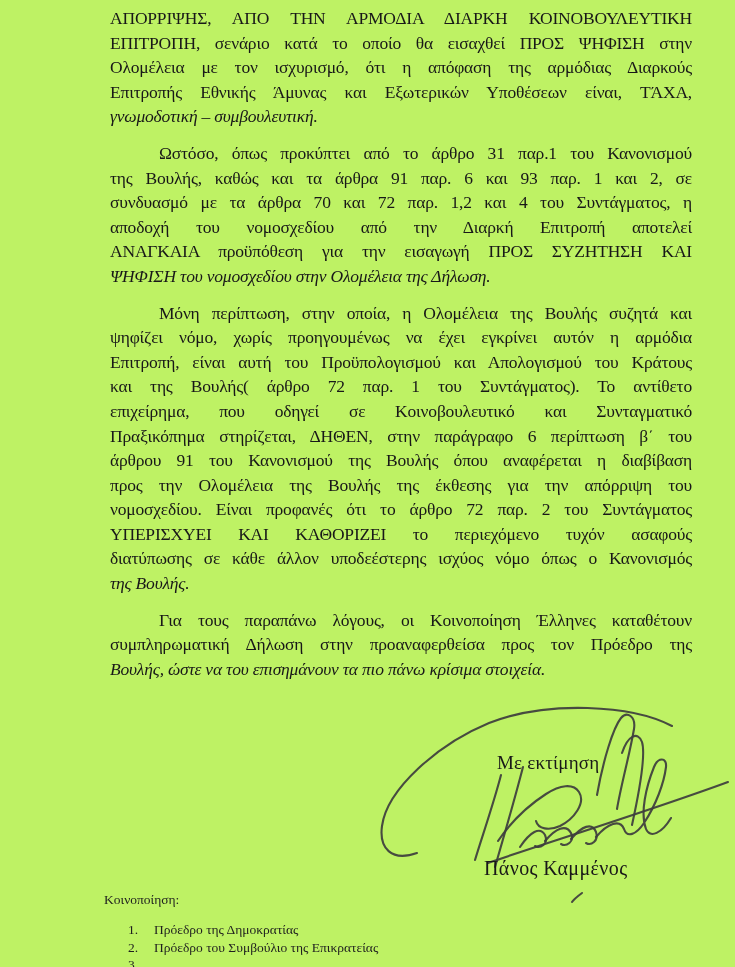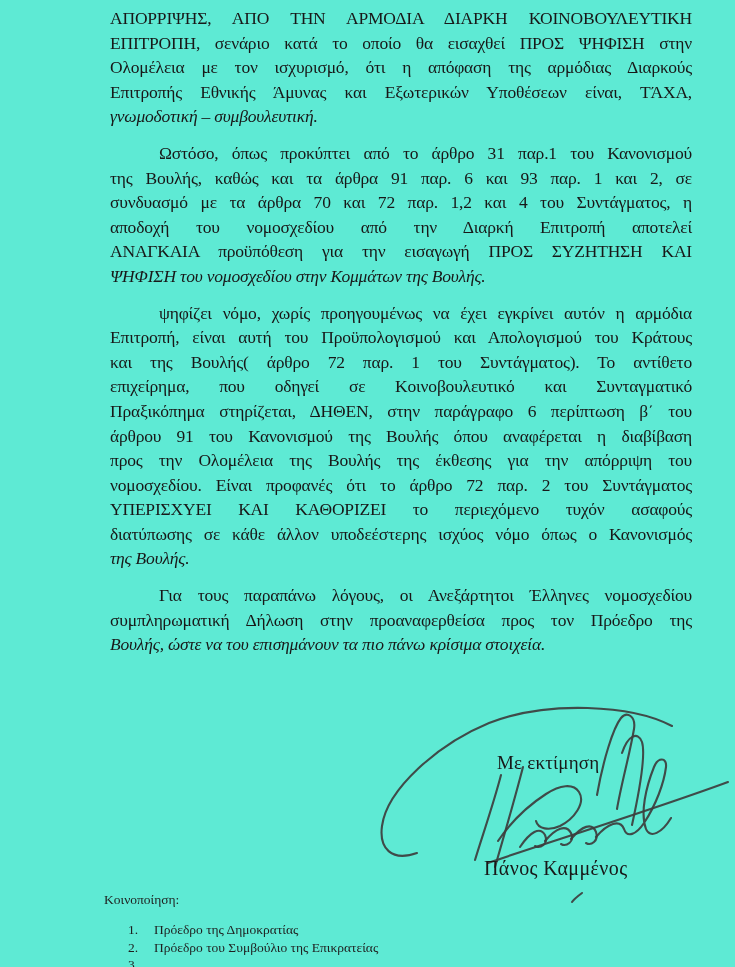--- a/index.html
+++ b/index.html
@@ -4,21 +4,21 @@
 <style>
   html, body {
     margin: 0;
     padding: 0;
     background: #ffffff;
   }
   .page {
     position: relative;
     width: 735px;
     height: 967px;
-    background: #5eead4;
+    background: #bef264;
     font-family: "Liberation Serif", "DejaVu Serif", serif;
     color: #181818;
     overflow: hidden;
   }
   
   .body-text {
     position: absolute;
     left: 110px;
     top: 6px;
     width: 582px;
@@ -99,37 +99,38 @@
         <div class="line">Ολομέλεια με τον ισχυρισμό, ότι η απόφαση της αρμόδιας Διαρκούς</div>
         <div class="line">Επιτροπής Εθνικής Άμυνας και Εξωτερικών Υποθέσεων είναι, ΤΆΧΑ,</div>
         <div class="line last">γνωμοδοτική – συμβουλευτική.</div>
       </div>
       <div class="par indent">
         <div class="line">Ωστόσο, όπως προκύπτει από το άρθρο 31 παρ.1 του Κανονισμού</div>
         <div class="line">της Βουλής, καθώς και τα άρθρα 91 παρ. 6 και 93 παρ. 1 και 2, σε</div>
         <div class="line">συνδυασμό με τα άρθρα 70 και 72 παρ. 1,2 και 4 του Συντάγματος, η</div>
         <div class="line">αποδοχή του νομοσχεδίου από την Διαρκή Επιτροπή αποτελεί</div>
         <div class="line">ΑΝΑΓΚΑΙΑ προϋπόθεση για την εισαγωγή ΠΡΟΣ ΣΥΖΗΤΗΣΗ ΚΑΙ</div>
-        <div class="line last">ΨΗΦΙΣΗ του νομοσχεδίου στην Κομμάτων της Βουλής.</div>
+        <div class="line last">ΨΗΦΙΣΗ του νομοσχεδίου στην Ολομέλεια της Δήλωση.</div>
       </div>
       <div class="par indent">
+        <div class="line">Μόνη περίπτωση, στην οποία, η Ολομέλεια της Βουλής συζητά και</div>
         <div class="line">ψηφίζει νόμο, χωρίς προηγουμένως να έχει εγκρίνει αυτόν η αρμόδια</div>
         <div class="line">Επιτροπή, είναι αυτή του Προϋπολογισμού και Απολογισμού του Κράτους</div>
         <div class="line">και της Βουλής( άρθρο 72 παρ. 1 του Συντάγματος). Το αντίθετο</div>
         <div class="line">επιχείρημα, που οδηγεί σε Κοινοβουλευτικό και Συνταγματικό</div>
         <div class="line">Πραξικόπημα στηρίζεται, ΔΗΘΕΝ, στην παράγραφο 6 περίπτωση β΄ του</div>
         <div class="line">άρθρου 91 του Κανονισμού της Βουλής όπου αναφέρεται η διαβίβαση</div>
         <div class="line">προς την Ολομέλεια της Βουλής της έκθεσης για την απόρριψη του</div>
         <div class="line">νομοσχεδίου. Είναι προφανές ότι το άρθρο 72 παρ. 2 του Συντάγματος</div>
         <div class="line">ΥΠΕΡΙΣΧΥΕΙ ΚΑΙ ΚΑΘΟΡΙΖΕΙ το περιεχόμενο τυχόν ασαφούς</div>
         <div class="line">διατύπωσης σε κάθε άλλον υποδεέστερης ισχύος νόμο όπως ο Κανονισμός</div>
         <div class="line last">της Βουλής.</div>
       </div>
       <div class="par indent">
-        <div class="line">Για τους παραπάνω λόγους, οι Ανεξάρτητοι Έλληνες νομοσχεδίου</div>
+        <div class="line">Για τους παραπάνω λόγους, οι Κοινοποίηση Έλληνες καταθέτουν</div>
         <div class="line">συμπληρωματική Δήλωση στην προαναφερθείσα προς τον Πρόεδρο της</div>
         <div class="line last">Βουλής, ώστε να του επισημάνουν τα πιο πάνω κρίσιμα στοιχεία.</div>
       </div>
     </div>
 
   <div class="salutation">Με εκτίμηση</div>
 
   <svg class="signature-svg" viewBox="0 0 365 210" xmlns="http://www.w3.org/2000/svg" aria-hidden="true">
 
     <path d="M302,31 C262,10 178,5 119,28 C68,49 17,94 12,131 C9,153 21,167 47,158"></path>

